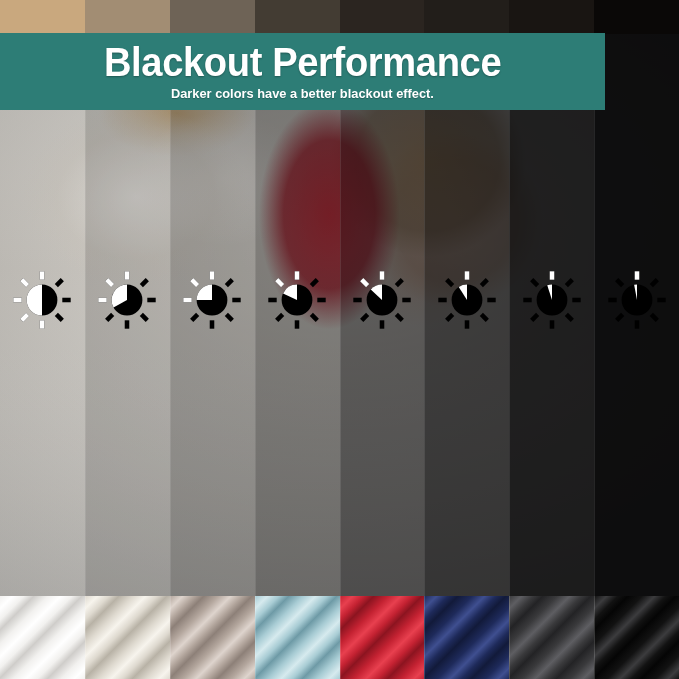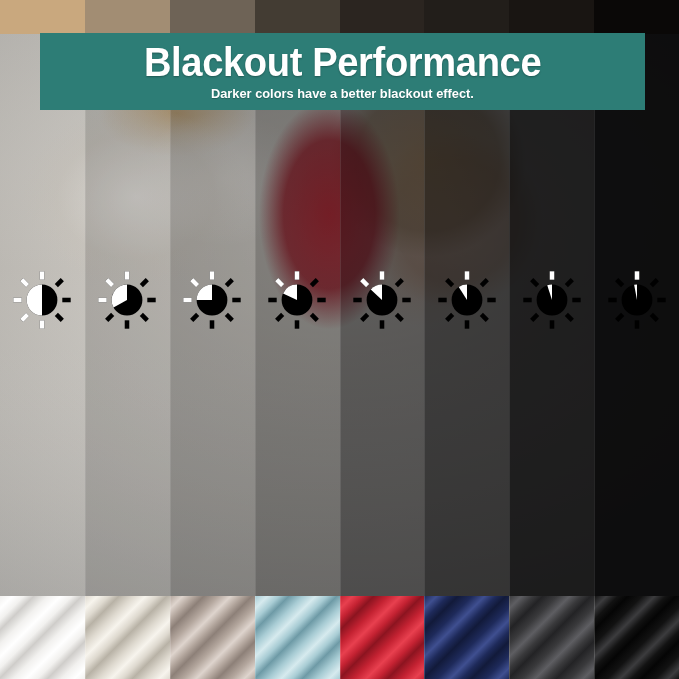--- a/index.html
+++ b/index.html
@@ -134,21 +134,20 @@
     left: 0;
     top: 33px;
     width: 605px;
     height: 77px;
     background: #2d7d76;
     z-index: 20;
     display: flex;
     flex-direction: column;
     align-items: center;
     justify-content: center;
-    margin-left: 40px;
   }
   #banner-title {
     color: #ffffff;
     font-family: "Liberation Sans", sans-serif;
     font-size: 41px;
     font-weight: bold;
     line-height: 1.0;
     letter-spacing: -0.4px;
     white-space: nowrap;
     text-shadow: 0 1px 2px rgba(0,0,0,0.30);

